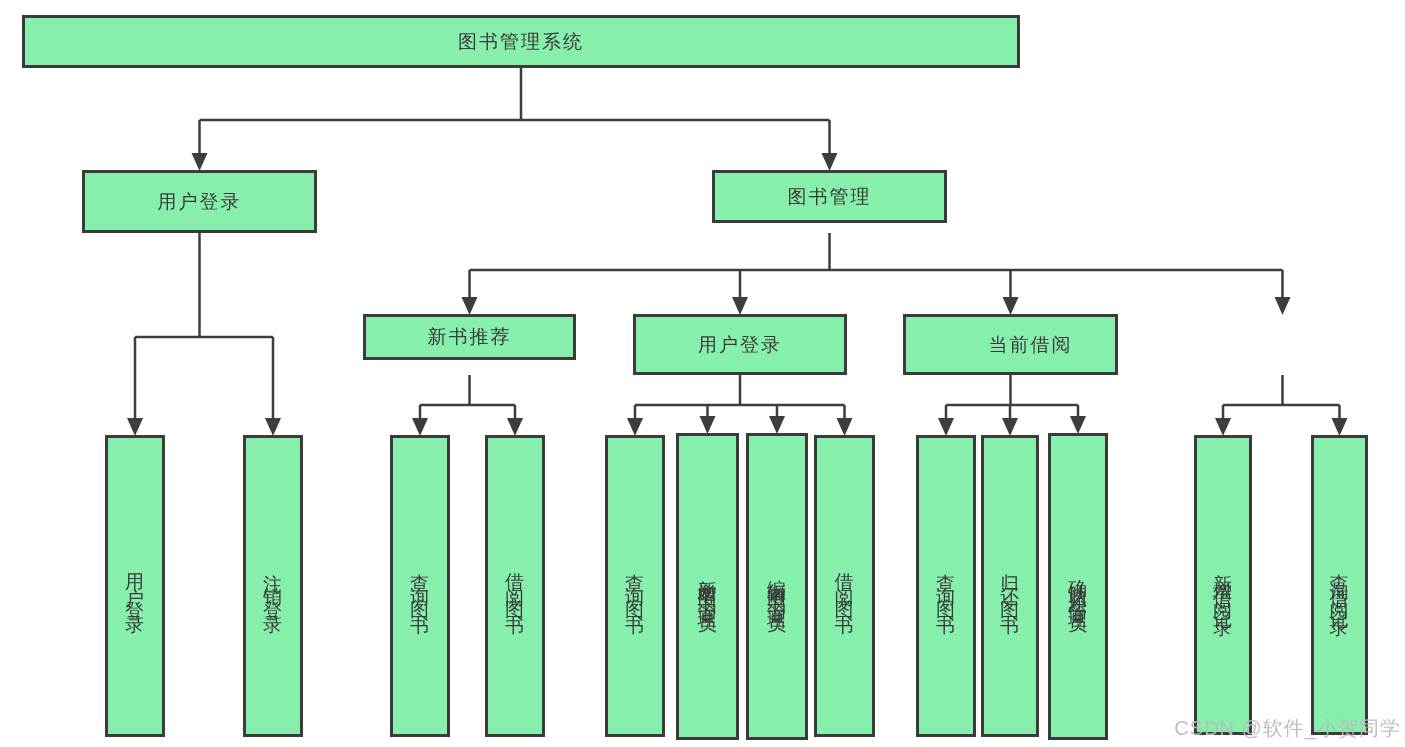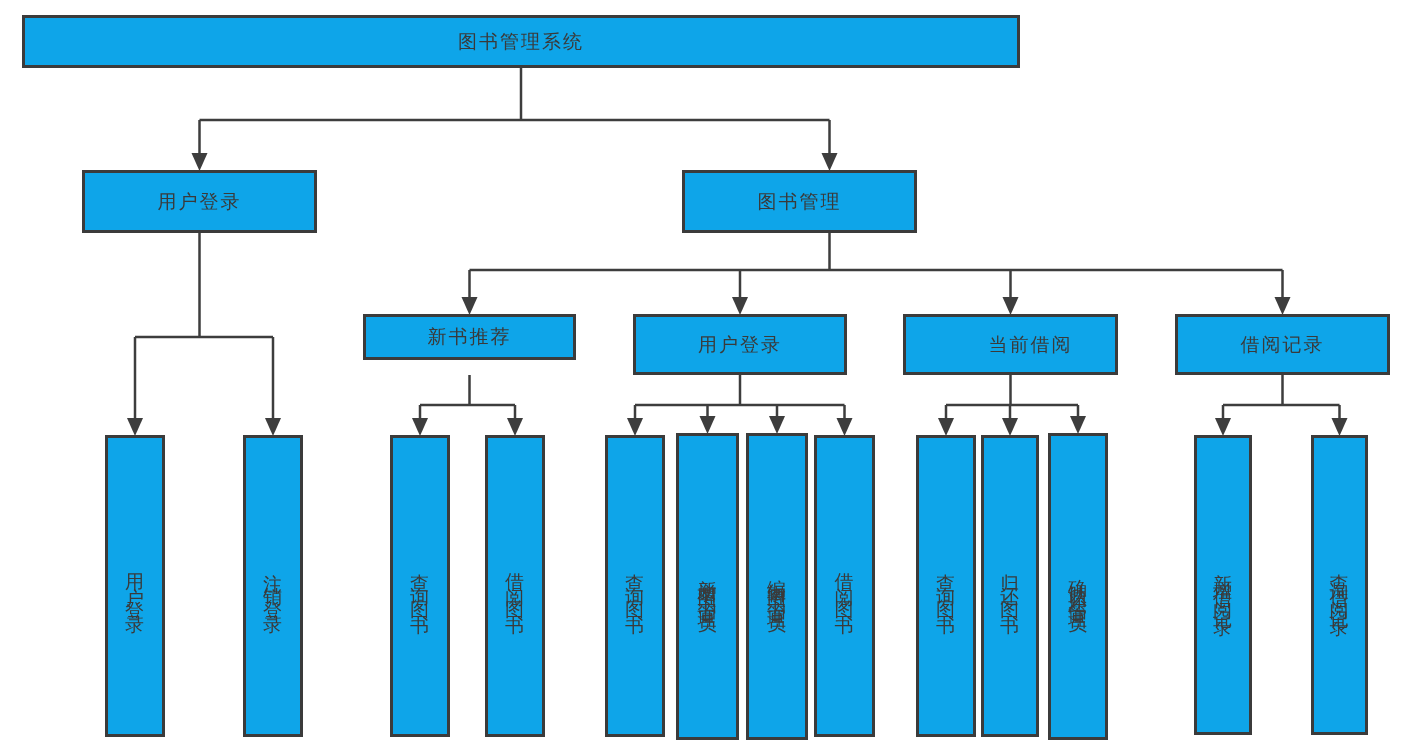--- a/index.html
+++ b/index.html
@@ -18,21 +18,21 @@
   #connector-svg {
     position: absolute;
     left: 0;
     top: 0;
     z-index: 1;
   }
   .box {
     position: absolute;
     box-sizing: border-box;
     border: 3px solid #3b3b3b;
-    background: #0ea5e9;
+    background: #86efac;
     display: flex;
     align-items: center;
     justify-content: center;
     color: #3a3a3a;
     z-index: 2;
   }
   .hbox .label {
     font-size: 19px;
     letter-spacing: 2px;
     white-space: nowrap;
@@ -123,40 +123,38 @@
       </g>
       <g>
         <path d="M 1282.5 375 L 1282.5 405" stroke="#3d3d3d" stroke-width="2.5" fill="none"></path>
         <path d="M 1223 405 L 1339.5 405" stroke="#3d3d3d" stroke-width="2.5" fill="none"></path>
         <path d="M 1223 405 L 1223 421" stroke="#3d3d3d" stroke-width="2.5" fill="none"></path>
         <polygon points="1215,418 1231,418 1223,436" fill="#3d3d3d"></polygon>
         <path d="M 1339.5 405 L 1339.5 421" stroke="#3d3d3d" stroke-width="2.5" fill="none"></path>
         <polygon points="1331.5,418 1347.5,418 1339.5,436" fill="#3d3d3d"></polygon>
       </g>
     </svg>
+  <div id="watermark">CSDN @软件_小贺同学</div>
 <div class="box hbox" style="left: 22px; top: 15px; width: 998px; height: 53px;">
       <span class="label">图书管理系统</span>
     </div>
     <div class="box hbox" style="left: 82px; top: 170px; width: 235px; height: 63px;">
       <span class="label">用户登录</span>
     </div>
-    <div class="box hbox" style="left: 682px; top: 170px; width: 235px; height: 63px; font-family: Liberation Mono, monospace;">
+    <div class="box hbox" style="left: 712px; top: 170px; width: 235px; height: 53px; font-family: Liberation Mono, monospace;">
       <span class="label">图书管理</span>
     </div>
     <div class="box hbox" style="left: 363px; top: 314px; width: 213px; height: 46px;">
       <span class="label">新书推荐</span>
     </div>
     <div class="box hbox" style="left: 633px; top: 314px; width: 214px; height: 61px;">
       <span class="label">用户登录</span>
     </div>
     <div class="box hbox" style="left: 903px; top: 314px; width: 215px; height: 61px; padding-left: 40px;">
       <span class="label">当前借阅</span>
-    </div>
-    <div class="box hbox" style="left: 1175px; top: 314px; width: 215px; height: 61px;">
-      <span class="label">借阅记录</span>
     </div>
     <div class="box vbox" style="left: 105px; top: 435px; width: 60px; height: 302px;">
       <span class="label ls-4">用户登录</span>
     </div>
     <div class="box vbox" style="left: 243px; top: 435px; width: 60px; height: 302px;">
       <span class="label ls-4">注销登录</span>
     </div>
     <div class="box vbox" style="left: 390px; top: 435px; width: 60px; height: 302px;">
       <span class="label ls-4">查询图书</span>
     </div>

